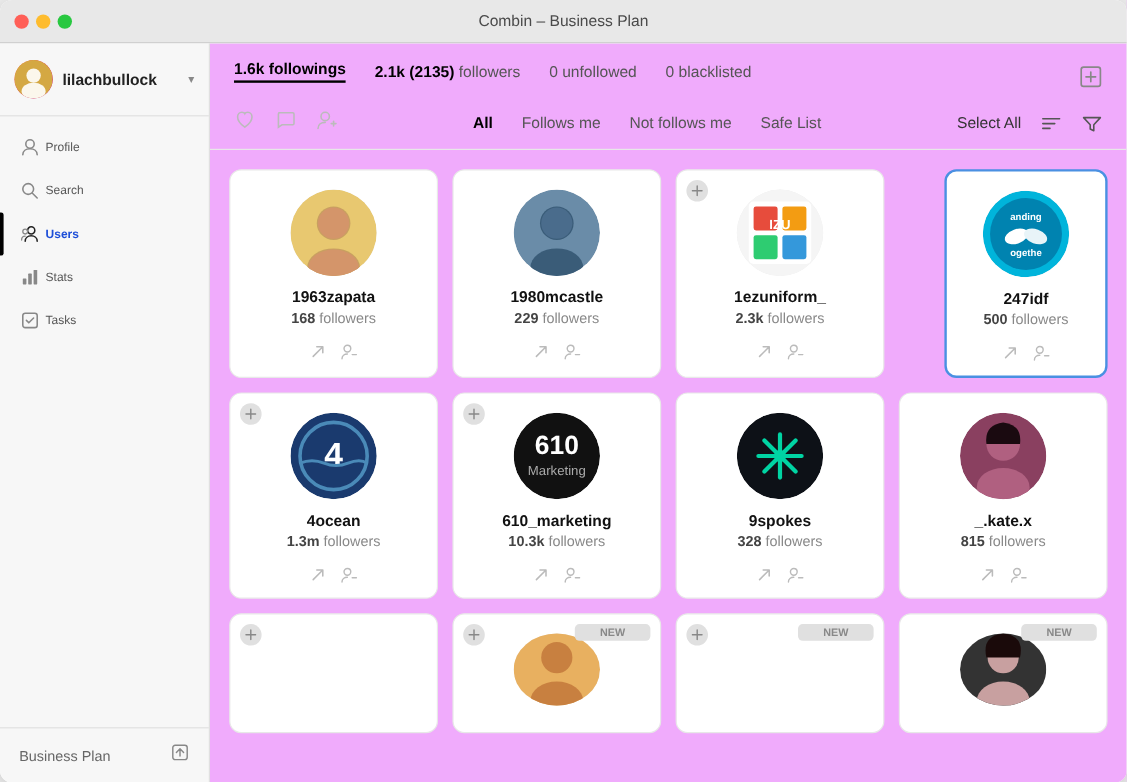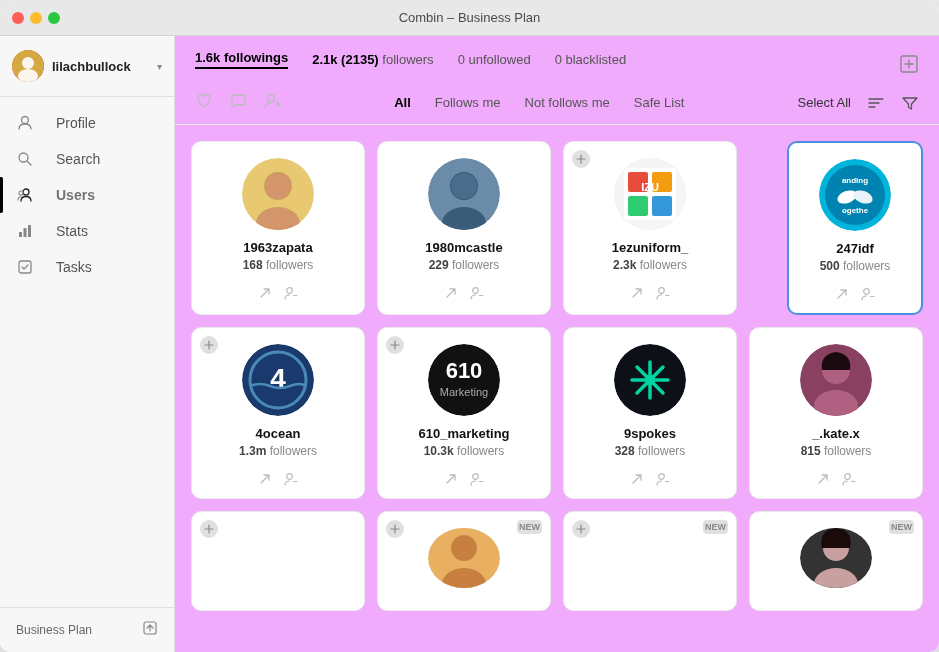--- a/index.html
+++ b/index.html
@@ -93,30 +93,30 @@
       color: #888;
       font-size: 10px;
     }
     .sidebar-nav {
       flex: 1;
       padding: 8px 0;
     }
     .nav-item {
       display: flex;
       align-items: center;
-      gap: 22px;
+      gap: 4px;
       padding: 9px 16px;
       cursor: pointer;
       color: #555;
-      font-size: 14px;
+      font-size: 10px;
       border-radius: 0;
       position: relative;
     }
     .nav-item.active {
-      color: #737373;
+      color: #1d4ed8;
       font-weight: 600;
     }
     .nav-item.active::before {
       content: '';
       position: absolute;
       left: 0;
       top: 0;
       bottom: 0;
       width: 3px;
       background: #000;
@@ -304,21 +304,21 @@
       justify-content: center;
       font-size: 9px;
       color: #888;
     }
     .new-badge {
       position: absolute;
       top: 8px;
       right: 8px;
       background: #e0e0e0;
       border-radius: 4px;
-      padding: 2px 2px;
+      padding: 2px 21px;
       font-size: 9px;
       color: #888;
       font-weight: 600;
     }
 
     .header-top {
       display: flex;
       align-items: flex-start;
       justify-content: space-between;
     }

